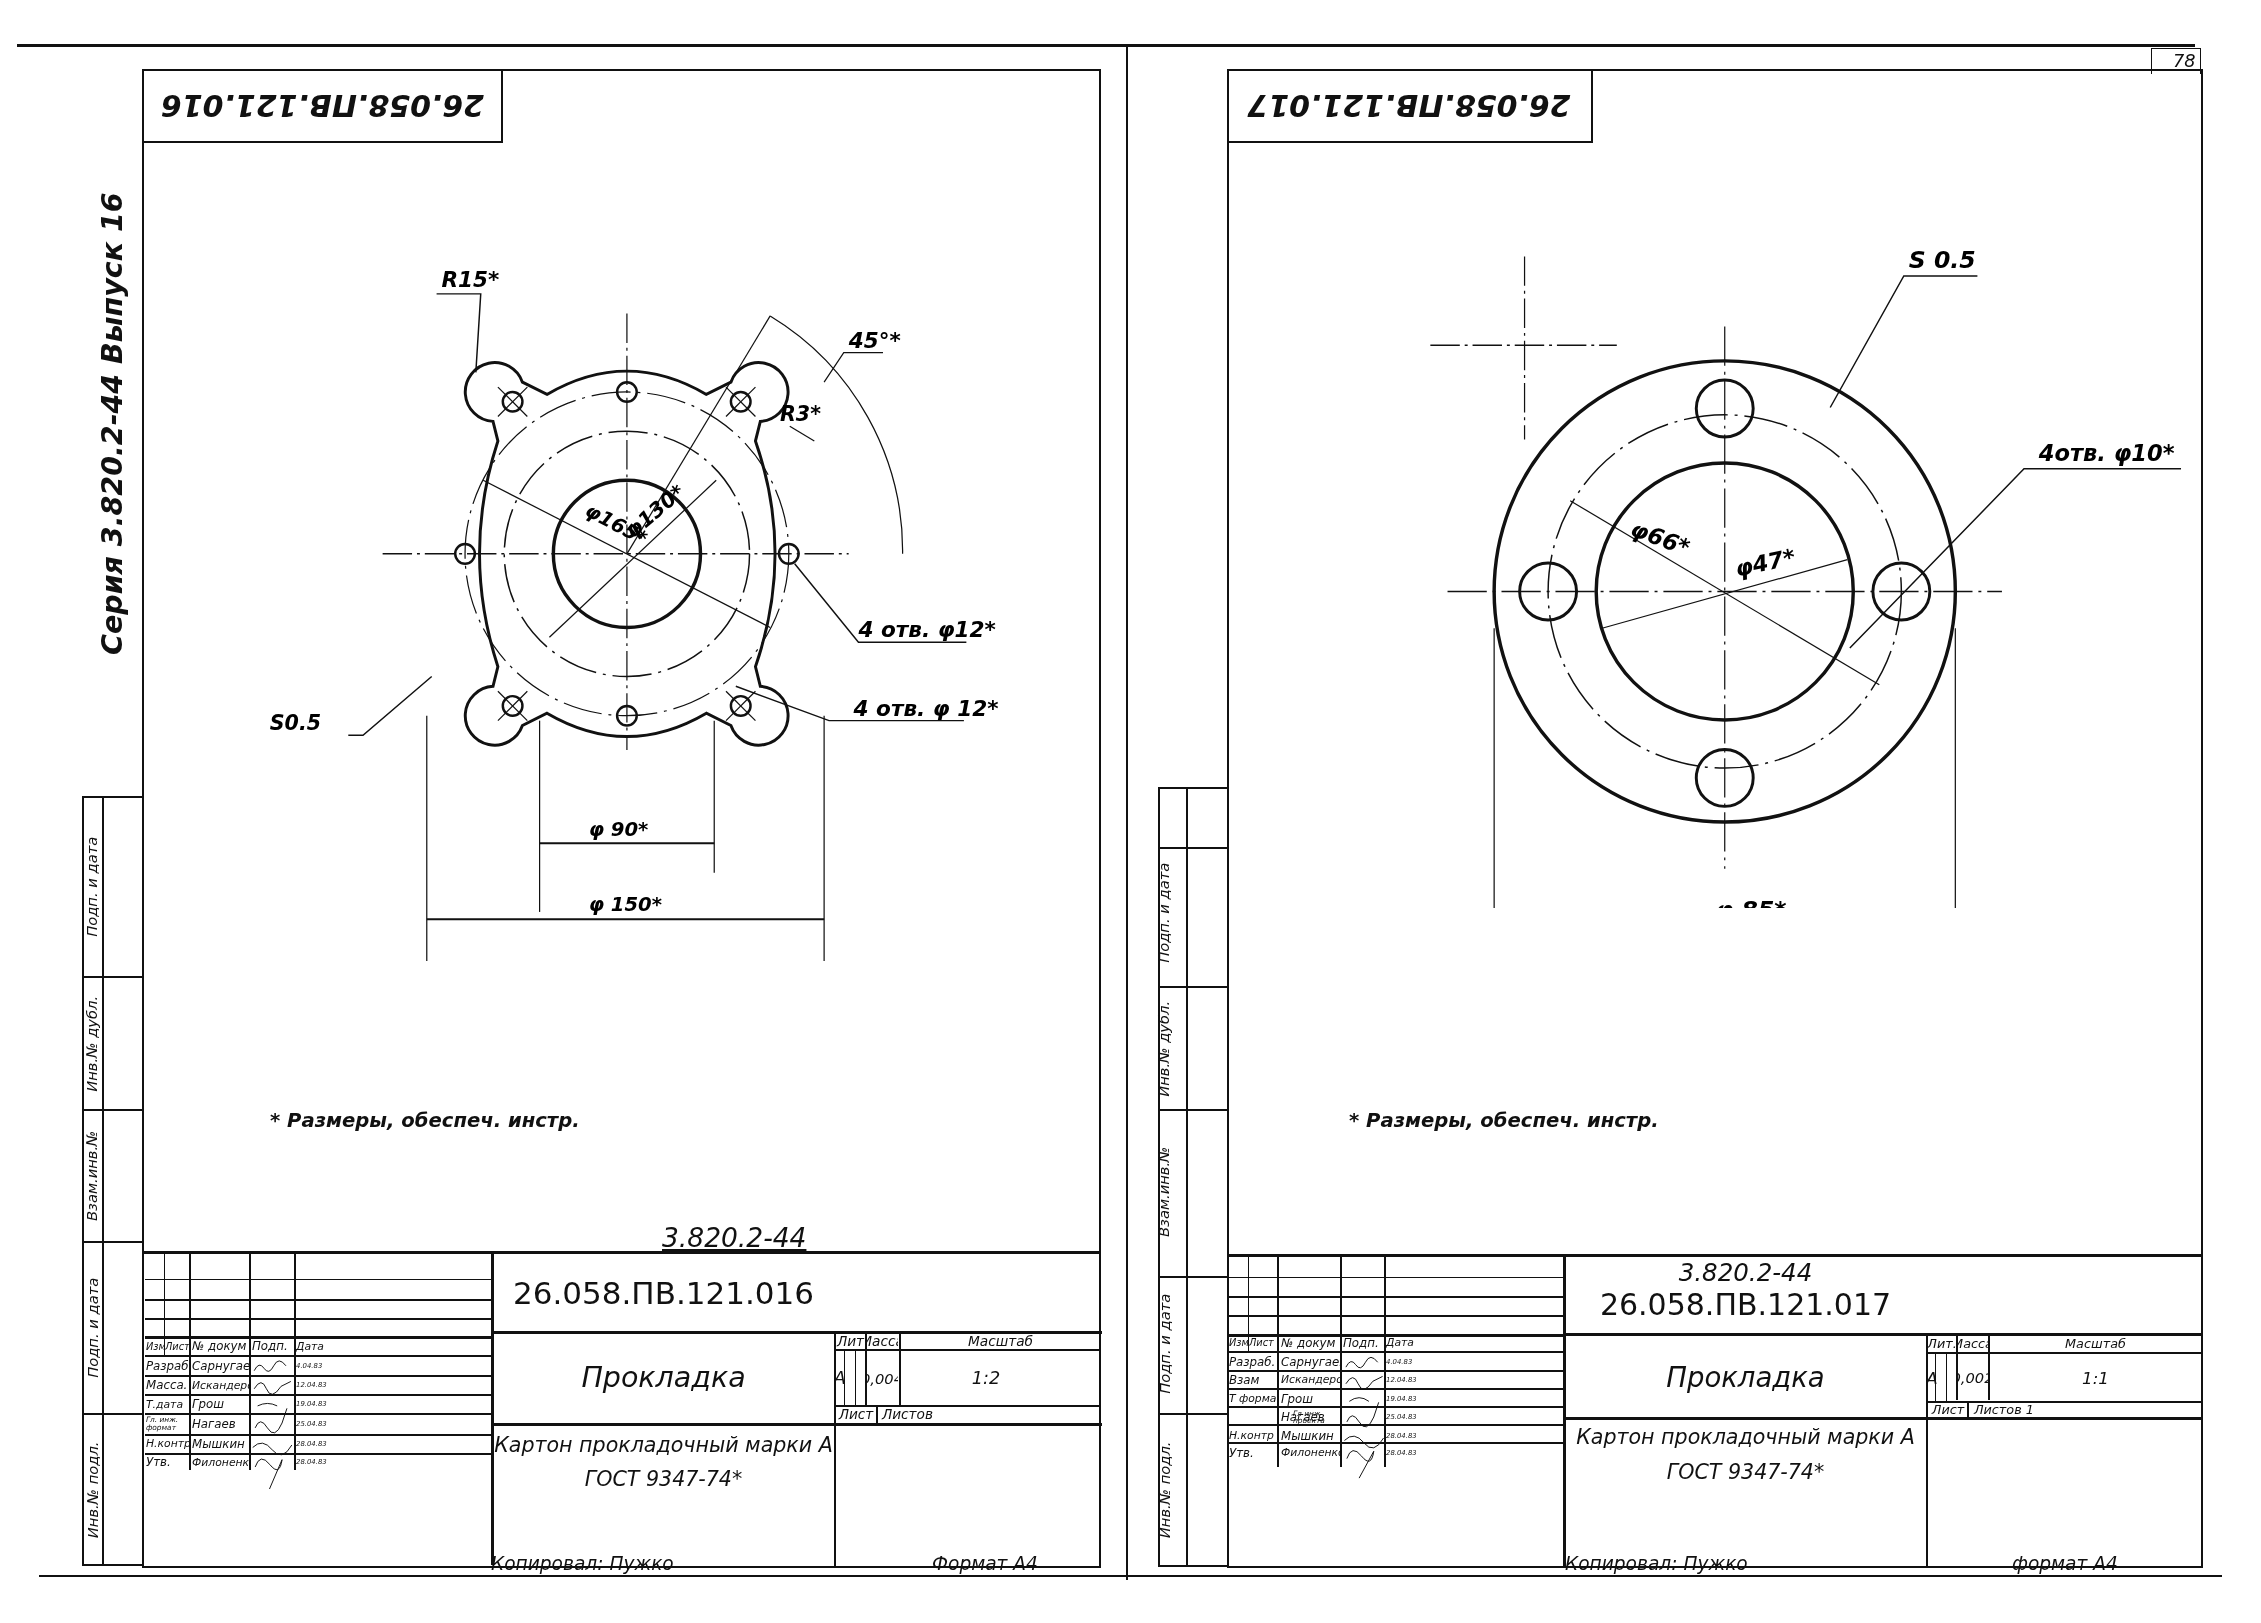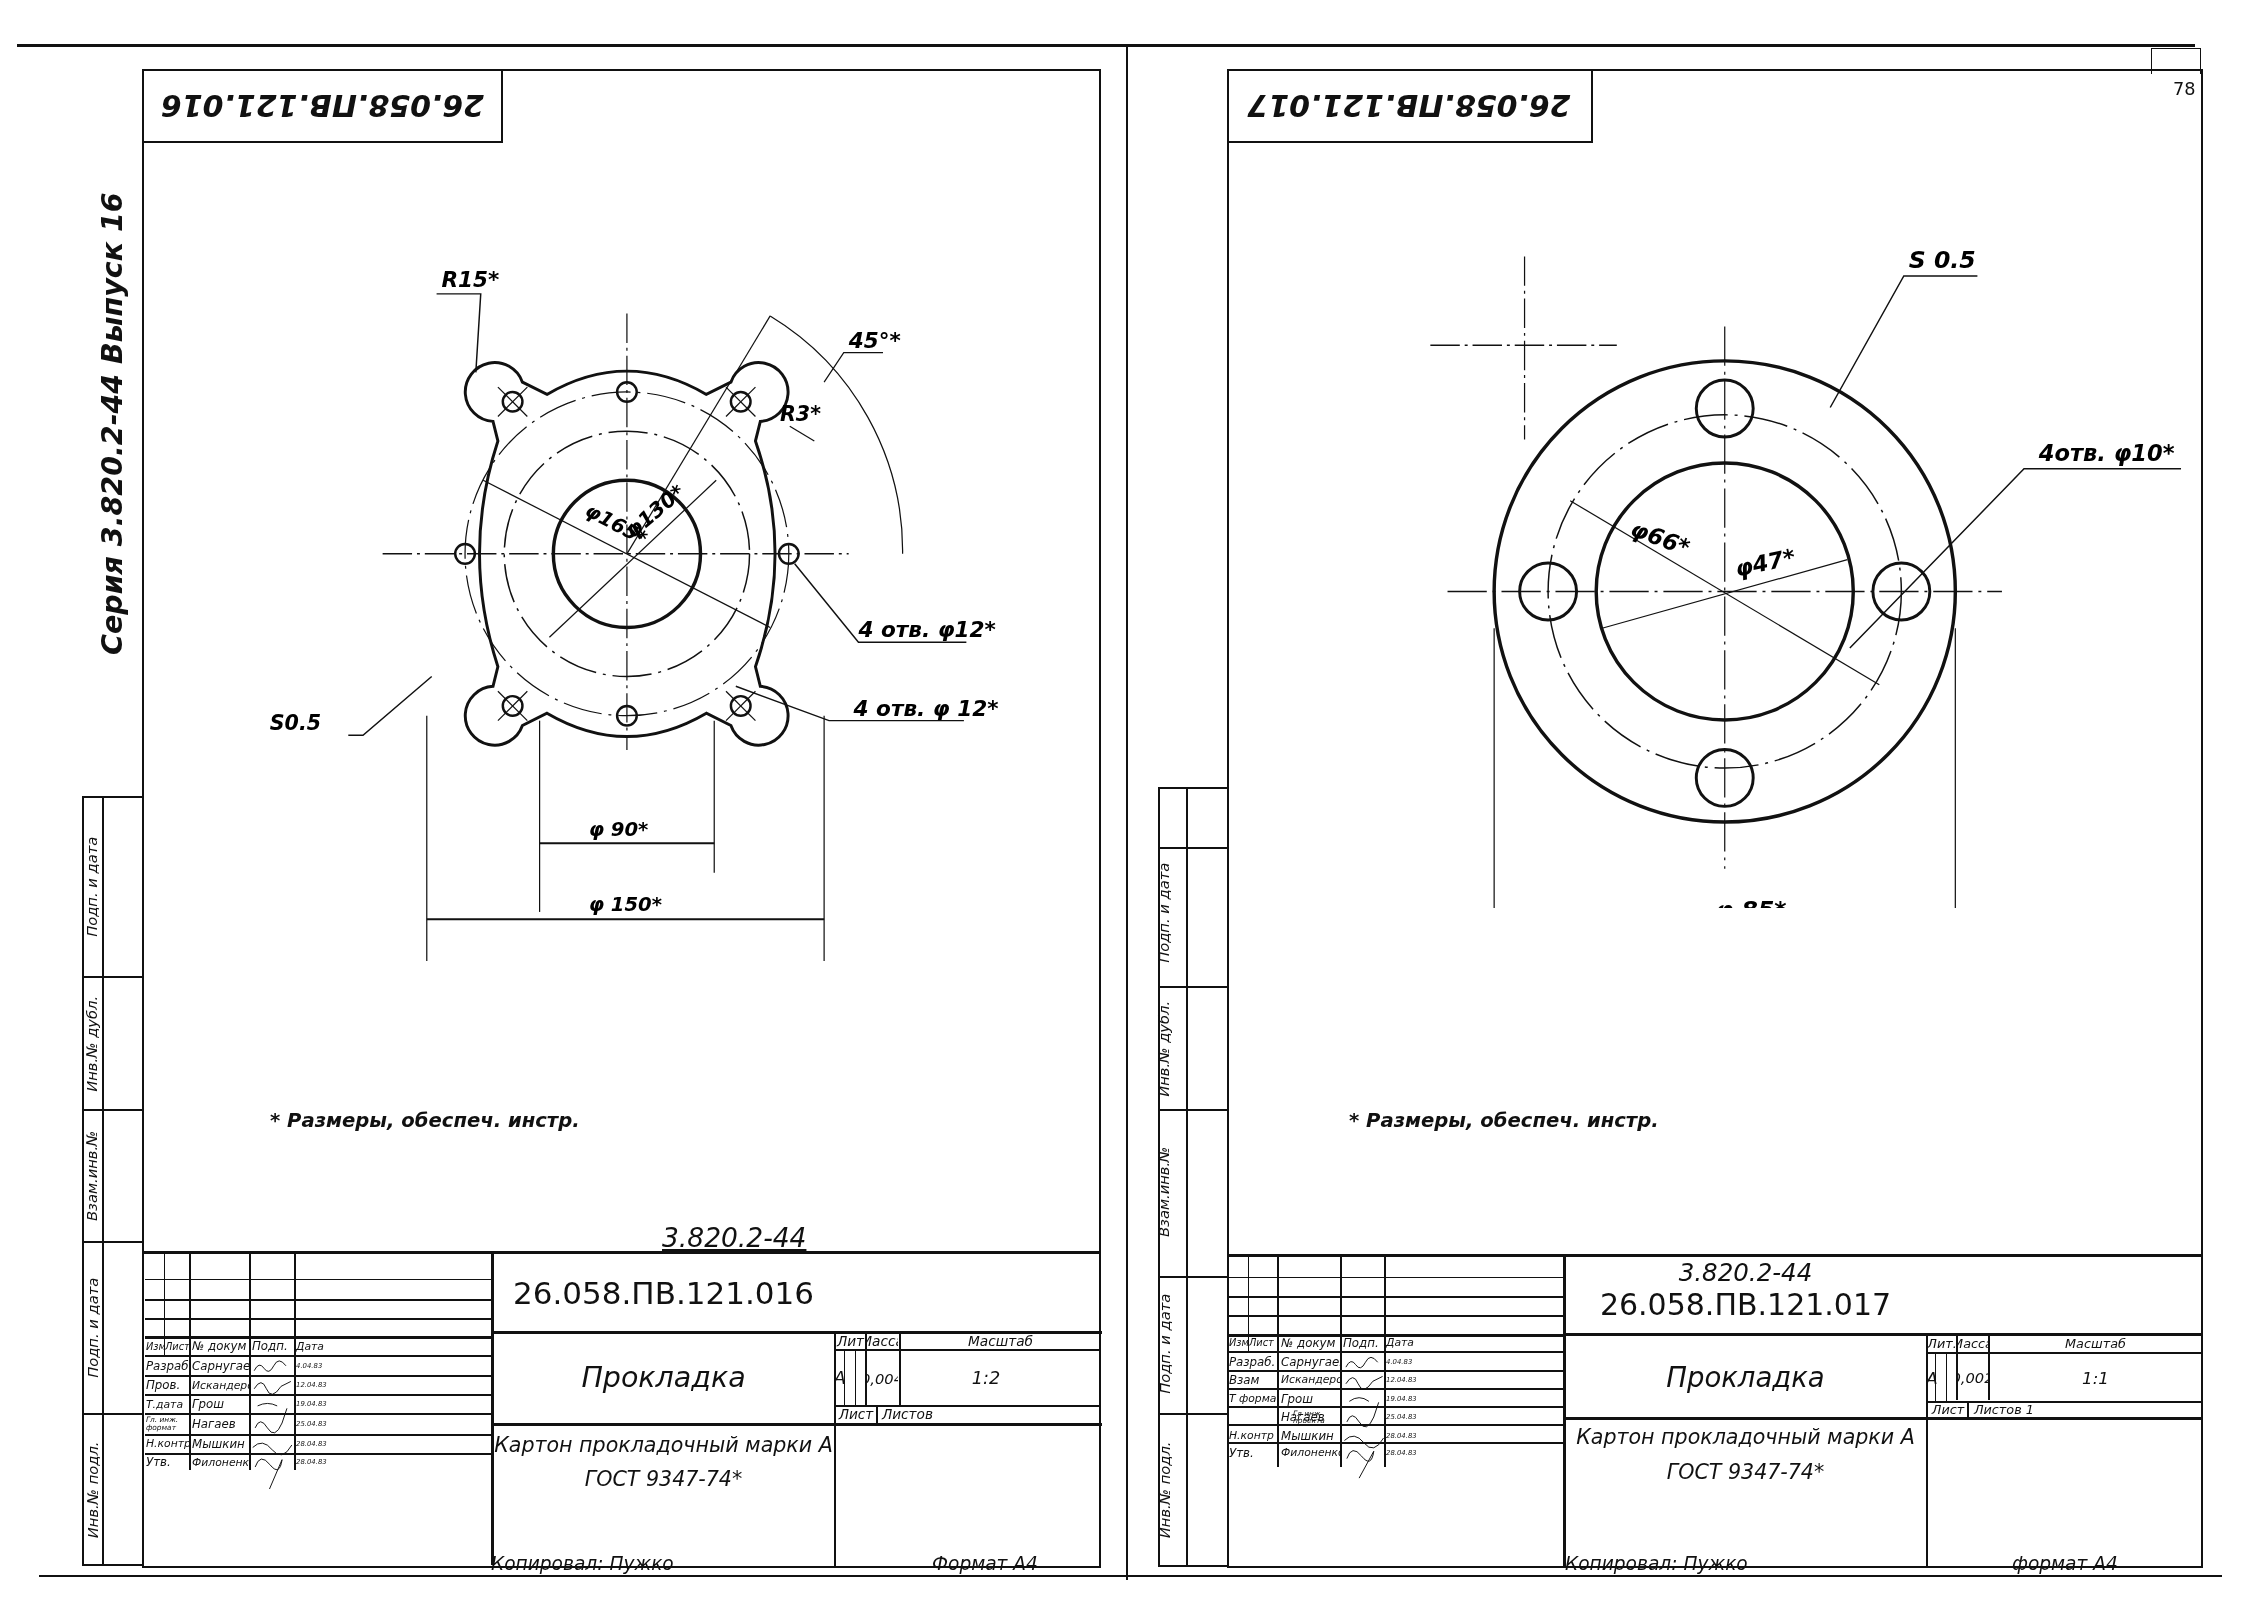--- a/index.html
+++ b/index.html
@@ -1,20 +1,20 @@
 <!DOCTYPE html>
 <html style="font-size:7.8px"><head>
 <meta charset="utf-8">
 <style>
   html,body{margin:0;padding:0;background:#fff;}
   body{width:2261px;height:1624px;position:relative;overflow:hidden;
        font-family:"DejaVu Sans",sans-serif;color:#111;}
   .abs{position:absolute;}
   .ln{position:absolute;background:#111;}
-  .it{margin-top:28px;}
+  .it{font-style:italic;}
   .cell{position:absolute;box-sizing:border-box;display:flex;align-items:center;
         font-style:italic;overflow:hidden;white-space:nowrap;}
   .vtxt{position:absolute;transform:rotate(-90deg);transform-origin:center;
         font-style:italic;white-space:nowrap;text-align:center;}
   .flip{position:absolute;transform:rotate(180deg);font-style:italic;font-weight:bold;
         display:flex;align-items:center;justify-content:center;}
   .lbl{position:absolute;font-style:italic;font-weight:bold;white-space:nowrap;}
   svg text{font-family:"DejaVu Sans",sans-serif;font-style:italic;font-weight:bold;}
 </style>
 </head>
@@ -164,21 +164,21 @@
     <div class="cell" style="left:165px;top:1338px;width:24.5px;height:16.7px;font-size:9.8px;">Лист</div>
     <div class="cell" style="left:192px;top:1338px;width:56px;height:16.7px;font-size:11.8px;">№ докум</div>
     <div class="cell" style="left:252px;top:1338px;width:42px;height:16.7px;font-size:11.8px;">Подп.</div>
     <div class="cell" style="left:296px;top:1338px;width:29px;height:16.7px;font-size:10.8px;">Дата</div>
 
     <div>
       <div class="cell" style="left:146px;top:1357px;width:45px;height:18.6px;font-size:11.8px;">Разраб.</div>
       <div class="cell" style="left:192px;top:1357px;width:58px;height:18.6px;font-size:11.8px;">Сарнугаев</div>
       <div class="cell" style="left:296px;top:1357px;width:31px;height:18.6px;font-size:6.9px;">4.04.83</div>
 
-      <div class="cell" style="left:146px;top:1376px;width:45px;height:18.6px;font-size:11.8px;">Пров.</div>
+      <div class="cell" style="left:146px;top:1376px;width:45px;height:18.6px;font-size:11.8px;">Масса.</div>
       <div class="cell" style="left:192px;top:1376px;width:58px;height:18.6px;font-size:10.8px;">Искандеров</div>
       <div class="cell" style="left:296px;top:1376px;width:31px;height:18.6px;font-size:6.9px;">12.04.83</div>
 
       <div class="cell" style="left:146px;top:1395px;width:45px;height:18.6px;font-size:10.8px;">Т.дата</div>
       <div class="cell" style="left:192px;top:1395px;width:58px;height:18.6px;font-size:11.8px;">Грош</div>
       <div class="cell" style="left:296px;top:1395px;width:31px;height:18.6px;font-size:6.9px;">19.04.83</div>
 
       <div class="cell" style="left:146px;top:1414px;width:45px;height:19.6px;font-size:7.4px;white-space:normal;line-height:7.8px;">Гл. инж. формат</div>
       <div class="cell" style="left:192px;top:1414px;width:58px;height:19.6px;font-size:11.8px;">Нагаев</div>
       <div class="cell" style="left:296px;top:1414px;width:31px;height:19.6px;font-size:6.9px;">25.04.83</div>

